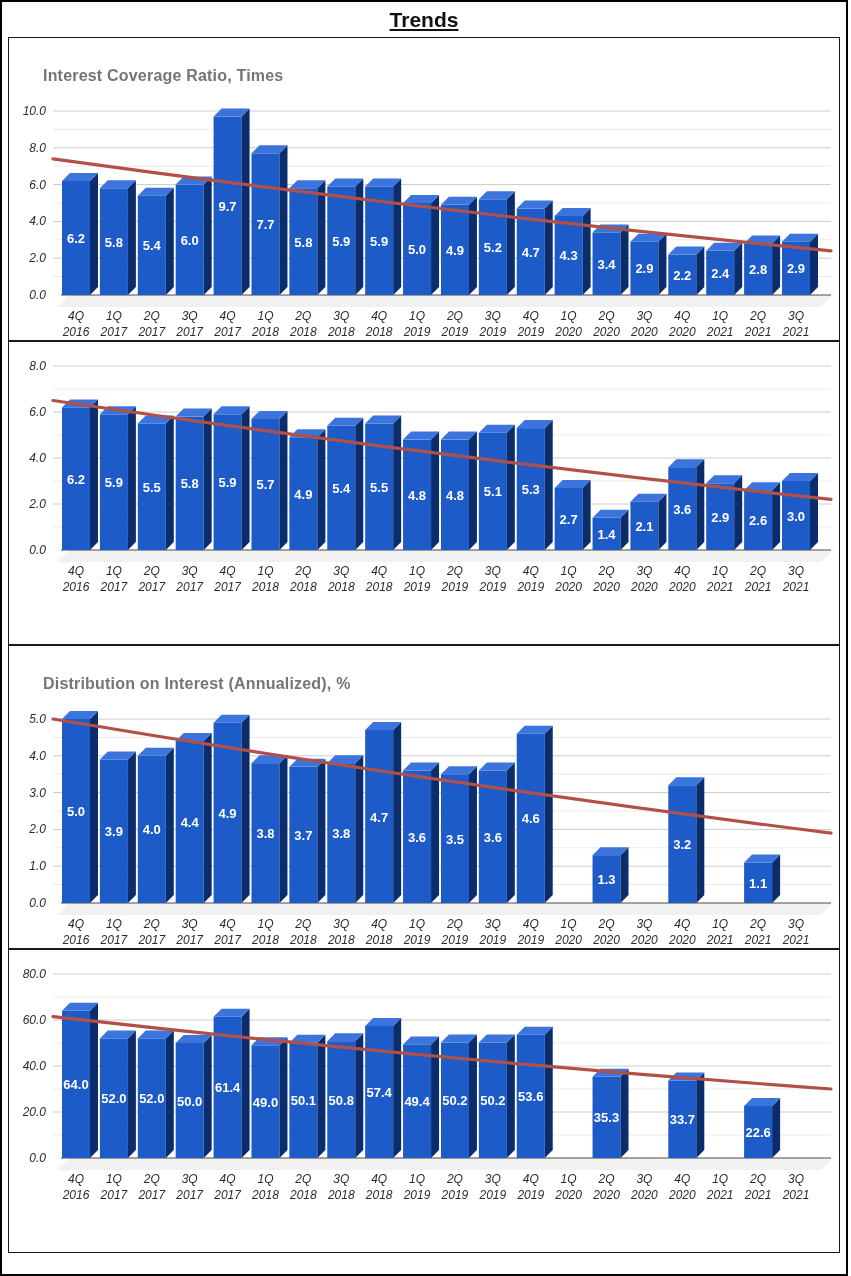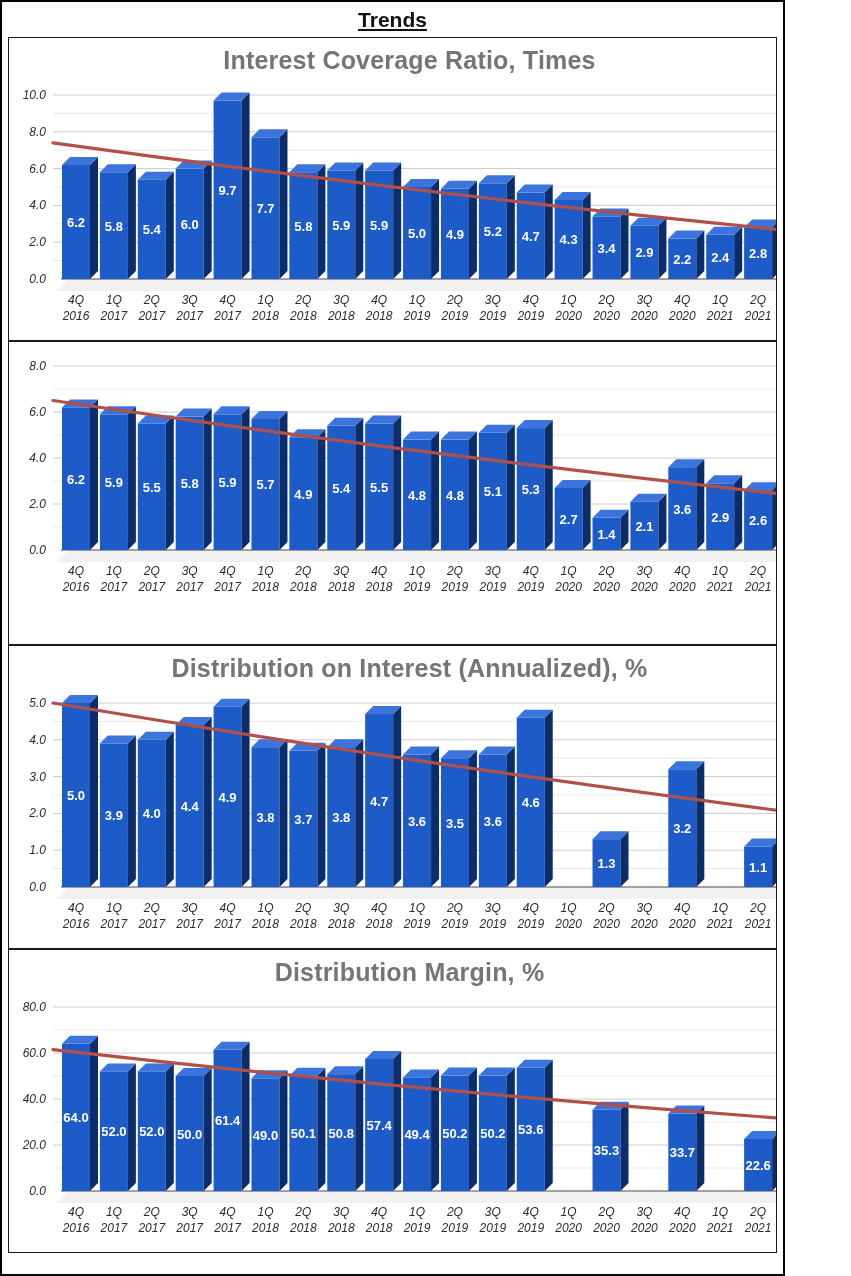--- a/index.html
+++ b/index.html
@@ -1,30 +1,30 @@
 <!DOCTYPE html>
 <html><head>
 <meta charset="utf-8">
 <style>
   html,body { margin:0; padding:0; background:#fff; font-family:"Liberation Sans", sans-serif; }
   .page {
-    width:785px; height:1276px; box-sizing:border-box;
+    width:848px; height:1276px; box-sizing:border-box;
     border:2px solid #000; background:#fff; overflow:hidden;
   }
   .main-title {
     text-align:center; font-size:21px; font-weight:bold; color:#111;
     text-decoration:underline; margin:6px 0 5px 0; line-height:24px;
   }
   .panel {
     margin:0 6px; height:304px; box-sizing:border-box;
     border:1px solid #1a1a1a; background:#fff; overflow:hidden;
   }
   .chart-title {
-    text-align:center; font-weight:bold; font-size:25px; color:#757575;
-    margin-top:11px; padding-left:34px; letter-spacing:0.2px; line-height:22px;
+    text-align:left; font-weight:bold; font-size:16px; color:#757575;
+    margin-top:27px; padding-left:34px; letter-spacing:0.2px; line-height:22px;
   }
   svg.chart { display:block; margin:2px auto 0 auto; }
   .ytick, .xtick { font-family:"Liberation Sans", sans-serif; font-style:italic; font-size:12px; fill:#2b2b2b; }
   .bar-label { font-family:"Liberation Sans", sans-serif; font-weight:bold; font-size:13px; fill:#ffffff; }
 </style>
 </head>
 <body>
 
 <div class="page">
   <div class="main-title">Trends</div>
@@ -550,21 +550,20 @@
         <text x="749.1052631578947" y="190.76" text-anchor="middle" class="bar-label" fill="#ffffff">1.1</text>
         <text x="749.1052631578947" y="231" text-anchor="middle" class="xtick" fill="#2b2b2b">2Q</text>
         <text x="749.1052631578947" y="247" text-anchor="middle" class="xtick" fill="#2b2b2b">2021</text>
         <text x="787" y="231" text-anchor="middle" class="xtick" fill="#2b2b2b">3Q</text>
         <text x="787" y="247" text-anchor="middle" class="xtick" fill="#2b2b2b">2021</text>
         <path d="M44,22 Q 433,87.03999999999999 822,136.07999999999998" fill="none" stroke="#b25048" stroke-width="3.2" stroke-linecap="round"></path>
       </svg>
   </div>
 
   <div class="panel">
-    <div class="chart-title">Distribution Margin, %</div>
     <svg class="chart" width="833" height="258">
         <line x1="44" y1="183" x2="822" y2="183" stroke="#ebebeb" stroke-width="1"></line>
         <line x1="44" y1="160" x2="822" y2="160" stroke="#cccccc" stroke-width="1"></line>
         <line x1="44" y1="137" x2="822" y2="137" stroke="#ebebeb" stroke-width="1"></line>
         <line x1="44" y1="114" x2="822" y2="114" stroke="#cccccc" stroke-width="1"></line>
         <line x1="44" y1="91" x2="822" y2="91" stroke="#ebebeb" stroke-width="1"></line>
         <line x1="44" y1="68" x2="822" y2="68" stroke="#cccccc" stroke-width="1"></line>
         <line x1="44" y1="45" x2="822" y2="45" stroke="#ebebeb" stroke-width="1"></line>
         <line x1="44" y1="22" x2="822" y2="22" stroke="#cccccc" stroke-width="1"></line>
         <polygon points="60,206 824,206 812,218 48,218" fill="#f1f1f1"></polygon>

